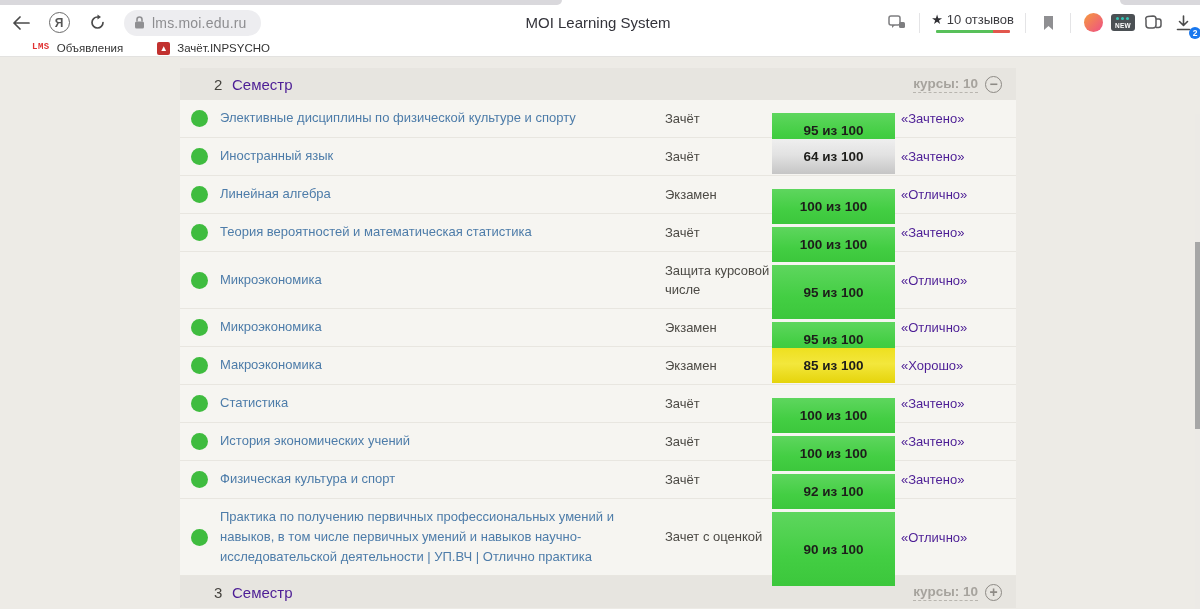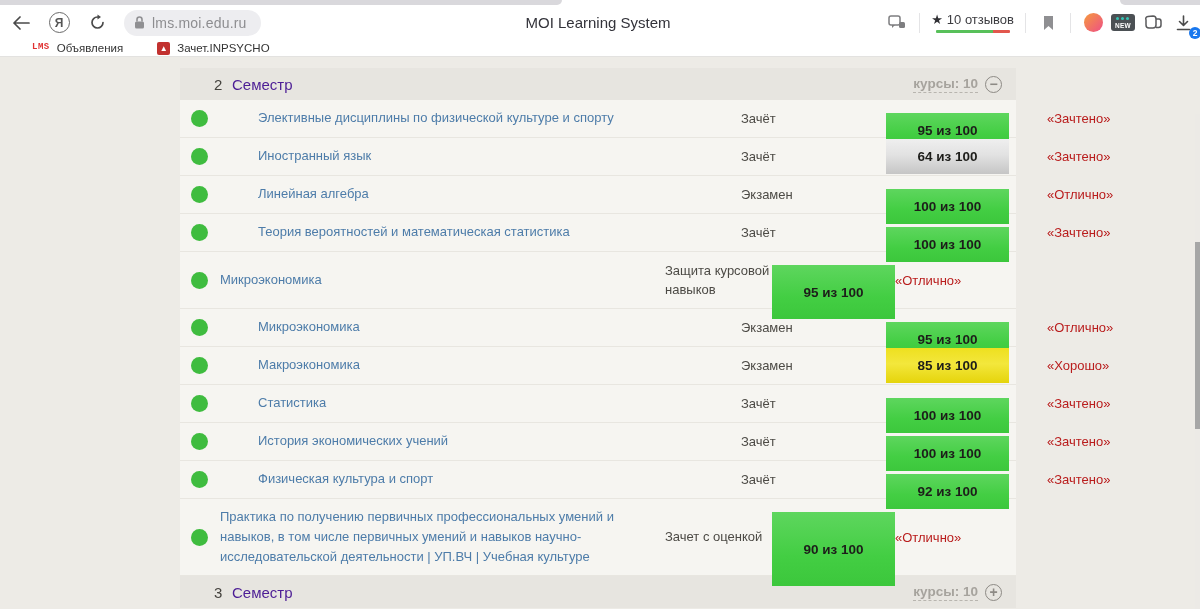--- a/index.html
+++ b/index.html
@@ -63,34 +63,34 @@
   .section-head { height:32px; background:#e7e5e0; display:flex; align-items:center; padding:0 14px 0 34px; }
   .sec-num { font-size:15px; color:#45433e; width:18px; }
   .sec-title { font-size:15px; color:#4c1d95; }
   .sec-right { margin-left:auto; display:flex; cursor:pointer;font-weight:bold; }
   .sec-courses { font-size:13.5px; color:#a6a39d; border-bottom:1px dashed #b8b5af; padding-bottom:1px; }
   .sec-toggle { width:17px; height:17px; border:1.4px solid #8d8a85; border-radius:50%; margin-left:7px;
                 display:flex; align-items:center; justify-content:center;
                 font-size:14px; color:#8d8a85; line-height:1; padding-bottom:1px; }
 
   .row { display:flex; align-items:center; background:#f6f5f1; border-bottom:1px solid #e8e6e0; }
-  .h38 { height:38px;gap:38px; } .h57 { height:57px; } .h77 { height:77px; }
+  .h38 { height:38px; } .h57 { height:57px; } .h77 { height:77px; }
   .c-dot { width:40px; padding-left:11px; flex:0 0 auto; }
   .dot { display:block; width:17px; height:17px; border-radius:50%; background:#3fbc3f; }
   .c-name { width:445px; flex:0 0 auto; font-size:13px; line-height:1.55; color:#4d7ca9;
             text-decoration:none; cursor:pointer; padding-right:20px; }
   .c-type { width:107px; flex:0 0 auto; font-size:13px; color:#4c4a45; line-height:1.5;
             align-self:stretch; display:flex; align-items:center; }
   .c-badge { width:123px; flex:0 0 auto; align-self:stretch; padding:1px 0; }
   .badge { height:100%; display:flex; align-items:center; justify-content:center;
            font-size:13.5px; font-weight:bold; color:#1d1d1a; }
   .badge[data-color="green"]  { background:linear-gradient(180deg,#5ed65e 0%,#43ce43 60%,#3cc73c 100%);margin-top:12px; }
   .badge[data-color="gray"]   { background:linear-gradient(180deg,#efefef 0%,#e2e2e2 45%,#c5c5c5 100%); }
   .badge[data-color="yellow"] { background:linear-gradient(180deg,#eee01f 0%,#f3e73c 45%,#e5d40b 100%); }
-  .c-grade { flex:1; padding-left:0; font-size:13px; color:#b91c1c; }
+  .c-grade { flex:1; padding-left:6px; font-size:13px; color:#4c1d95; }
 
   
   .scroll-track { position:absolute; right:0; top:57px; width:5px; height:552px; background:#eceae6; }
   .scroll-thumb { position:absolute; right:0; top:185px; width:5px; height:187px; background:#a6a6a6; }
 
   svg { display:block; }
 </style>
 </head>
 <body>
 
@@ -174,21 +174,21 @@
   </div>
 </div>
 
 <div class="bookmarks">
   <div class="bm-item">
     <span class="lms-logo">LMS</span>
     <span class="bm-label">Объявления</span>
   </div>
   <div class="bm-item">
     <span class="inp-logo">▲</span>
-    <span class="bm-label">Зачет.INPSYCHO</span>
+    <span class="bm-label">Зачёт.INPSYCHO</span>
   </div>
 </div>
 
 <div class="page">
   <div class="gradebook">
 
     <div class="section-head">
       <span class="sec-num">2</span>
       <span class="sec-title">Семестр</span>
       <span class="sec-right">
@@ -243,21 +243,21 @@
           <div class="badge" data-color="green">100 из 100</div>
         </div>
       <div class="c-grade">«Зачтено»</div>
     </div>
 
     <div class="row h57">
       <div class="c-dot">
           <span class="dot"></span>
         </div>
       <a class="c-name">Микроэкономика</a>
-      <div class="c-type">Защита курсовой навыков</div>
+      <div class="c-type">Защита курсовой числе</div>
       <div class="c-badge">
           <div class="badge" data-color="green">95 из 100</div>
         </div>
       <div class="c-grade">«Отлично»</div>
     </div>
 
     <div class="row h38">
       <div class="c-dot">
           <span class="dot"></span>
         </div>
@@ -314,21 +314,21 @@
       <div class="c-badge">
           <div class="badge" data-color="green">92 из 100</div>
         </div>
       <div class="c-grade">«Зачтено»</div>
     </div>
 
     <div class="row h77">
       <div class="c-dot">
           <span class="dot"></span>
         </div>
-      <a class="c-name">Практика по получению первичных профессиональных умений и навыков, в том числе первичных умений и навыков научно-исследовательской деятельности | УП.ВЧ | Учебная культуре</a>
+      <a class="c-name">Практика по получению первичных профессиональных умений и навыков, в том числе первичных умений и навыков научно-исследовательской деятельности | УП.ВЧ | Отлично практика</a>
       <div class="c-type">Зачет с оценкой</div>
       <div class="c-badge">
           <div class="badge" data-color="green">90 из 100</div>
         </div>
       <div class="c-grade">«Отлично»</div>
     </div>
 
     <div class="section-head">
       <span class="sec-num">3</span>
       <span class="sec-title">Семестр</span>

